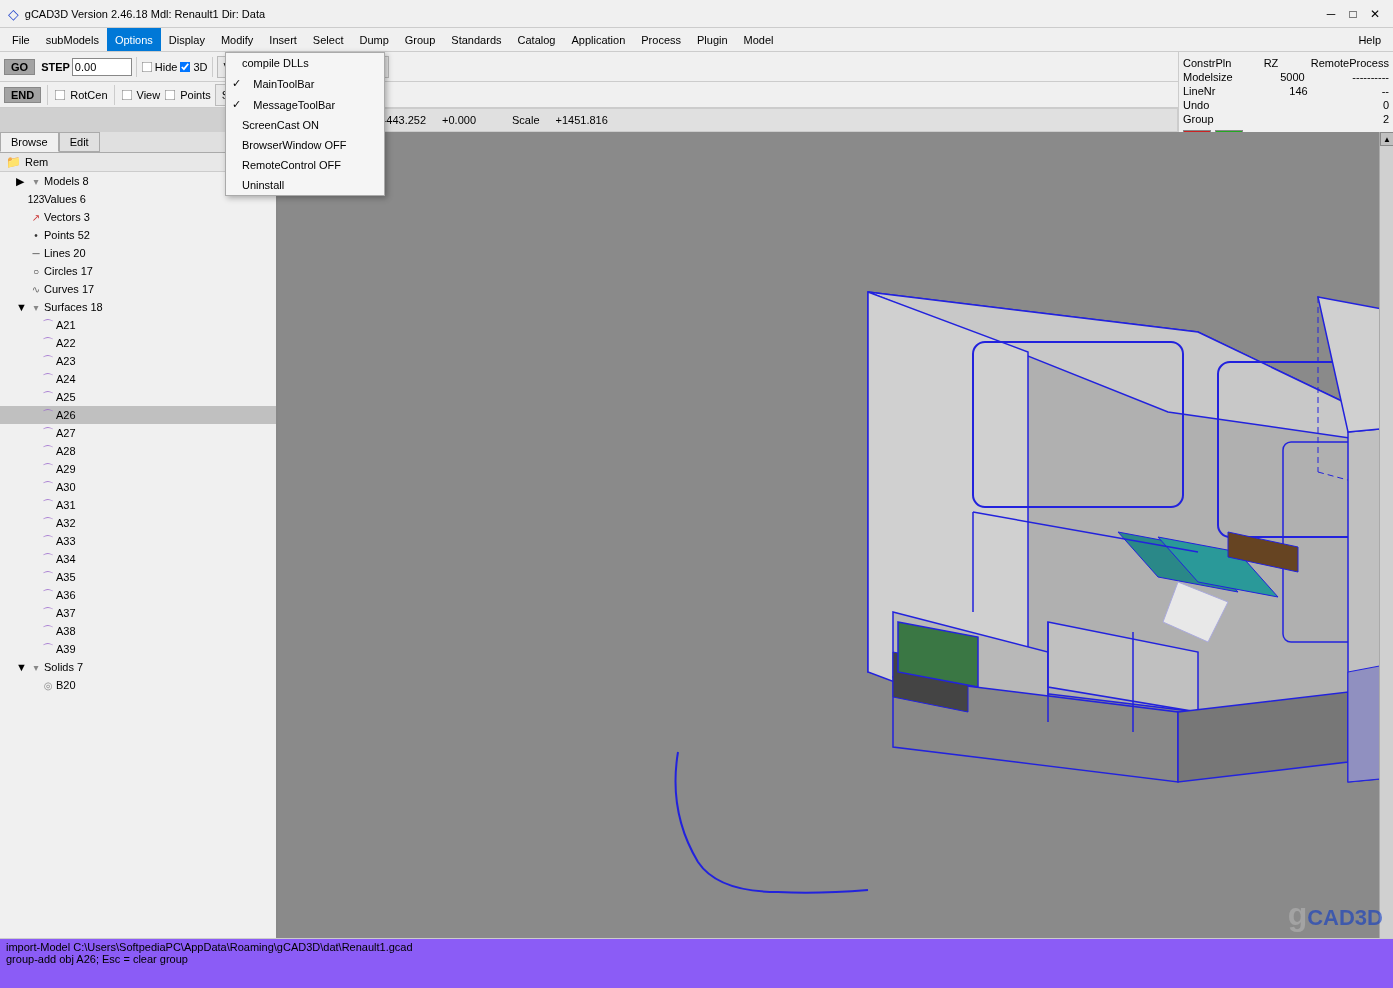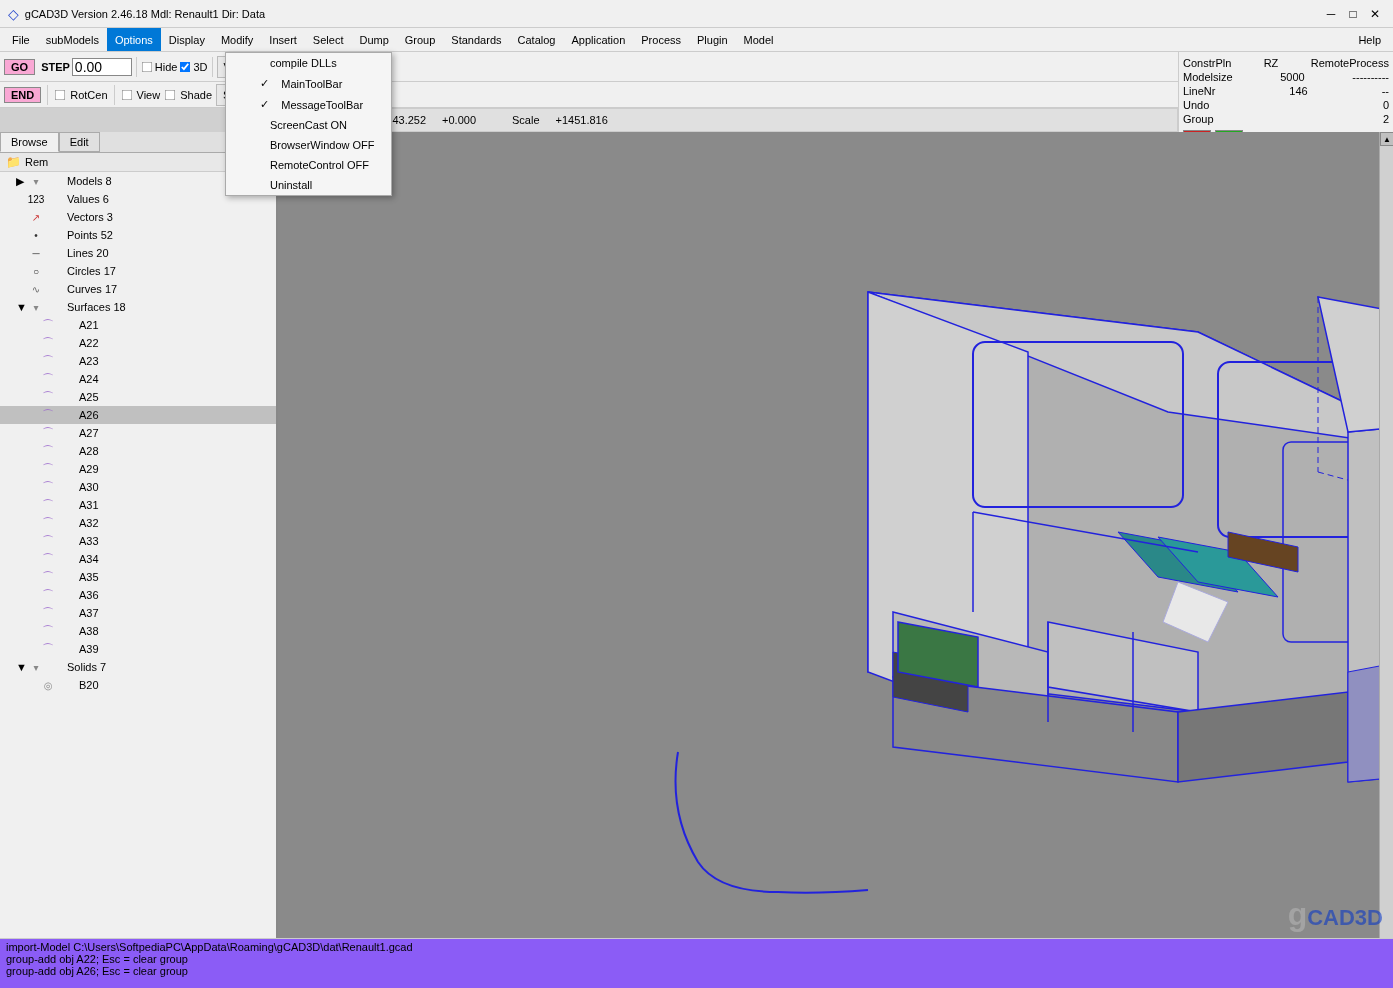--- a/index.html
+++ b/index.html
@@ -42,21 +42,20 @@
     
     #options-dropdown {
       position: absolute;
       top: 52px;
       left: 225px;
       background: #f5f5f5;
       border: 1px solid #aaa;
       box-shadow: 2px 2px 6px rgba(0,0,0,0.3);
       z-index: 1000;
       min-width: 160px;
-      padding-left: 28px;
     }
     .dropdown-item {
       padding: 4px 16px;
       cursor: pointer;
       font-size: 11px;
       display: flex;
       align-items: center;
       gap: 6px;
     }
     .toolbar-btn {
@@ -64,30 +63,30 @@
       border: 1px solid #bbb;
       background: #e8e8e8;
       cursor: pointer;
       font-size: 11px;
       height: 22px;
     }
     .toolbar-sep { width: 1px; height: 20px; background: #ccc; margin: 0 2px; }
     .action-btn {
       padding: 1px 6px;
       border: 1px solid #888;
-      background: #f9a8d4;
+      background: #a3a3a3;
       cursor: pointer;
       font-size: 11px;
       font-weight: bold;
     }
     .action-input {
       width: 80px;
       height: 18px;
       border: 1px solid #888;
-      font-size: 14px;
+      font-size: 11px;
       padding: 0 2px;
     }
     input[type=checkbox] { width: 12px; height: 12px; }
 
     
     #right-panel {
       position: absolute;
       top: 56px;
       right: 0;
       width: 215px;
@@ -160,21 +159,21 @@
       display: flex;
       align-items: center;
       padding: 2px 4px;
       cursor: pointer;
       font-size: 11px;
       white-space: nowrap;
     }
     .tree-item.selected { background: #c0c0c0; }
     .tree-indent { width: 16px; flex-shrink: 0; }
     .tree-icon { width: 16px; height: 14px; flex-shrink: 0; display: flex; align-items: center; justify-content: center; font-size: 10px; }
-    .tree-label { flex: 1; margin-left: 23px; }
+    .tree-label { flex: 1; }
     .tree-toggle { width: 12px; flex-shrink: 0; cursor: pointer; }
 
     
     .icon-surface { color: #9966cc; font-size: 12px; }
     .icon-folder { color: #888; }
     .icon-line { color: #333; }
     .icon-circle { color: #333; }
     .icon-point { color: #333; }
     .icon-vector { color: #cc3333; }
     .icon-curve { color: #666; }
@@ -373,21 +372,21 @@
 
 <div style="position:absolute;top:82px;left:0;right:215px;height:26px;background:#f0f0f0;border-bottom:1px solid #ccc;display:flex;align-items:center;padding:0 4px;gap:4px;font-size:11px;">
   <button class="action-btn">END</button>
   <div class="toolbar-sep"></div>
   <input type="checkbox" class="small-checkbox" style="">
   <span>RotCen</span>
   <div class="toolbar-sep"></div>
   <input type="checkbox" class="small-checkbox" style="">
   <span>View</span>
   <input type="checkbox" class="small-checkbox" style="">
-  <span>Shade</span>
+  <span>Points</span>
   <button class="toolbar-btn">Scale All</button>
   <button class="toolbar-btn">Mdl</button>
   <button class="toolbar-btn">Grp</button>
   <button class="toolbar-btn">View</button>
 </div>
 
 <div id="name-label-bar">
   <span>Name</span>
 </div>
 
@@ -651,19 +650,18 @@
 
     <div id="right-scrollbar" style="position:absolute;right:0;top:0;width:14px;height:100%;background:#d0d0d0;border-left:1px solid #aaa;">
       <div class="scroll-btn">▲</div>
       <div class="scroll-btn" style="position:absolute;bottom:0;">▼</div>
     </div>
   </div>
 </div>
 
 <div id="statusbar">
   <div>import-Model C:\Users\SoftpediaPC\AppData\Roaming\gCAD3D\dat\Renault1.gcad</div>
-  <div>group-add  obj A22; Esc = clear group</div>
   <div>group-add  obj A26; Esc = clear group</div>
 </div>
 
 <div id="watermark">
   <span style="font-size:32px;color:rgba(180,180,180,0.6);">g</span><span style="color:rgba(0,50,200,0.55);">CAD3D</span>
 </div>
 
 </body></html>

